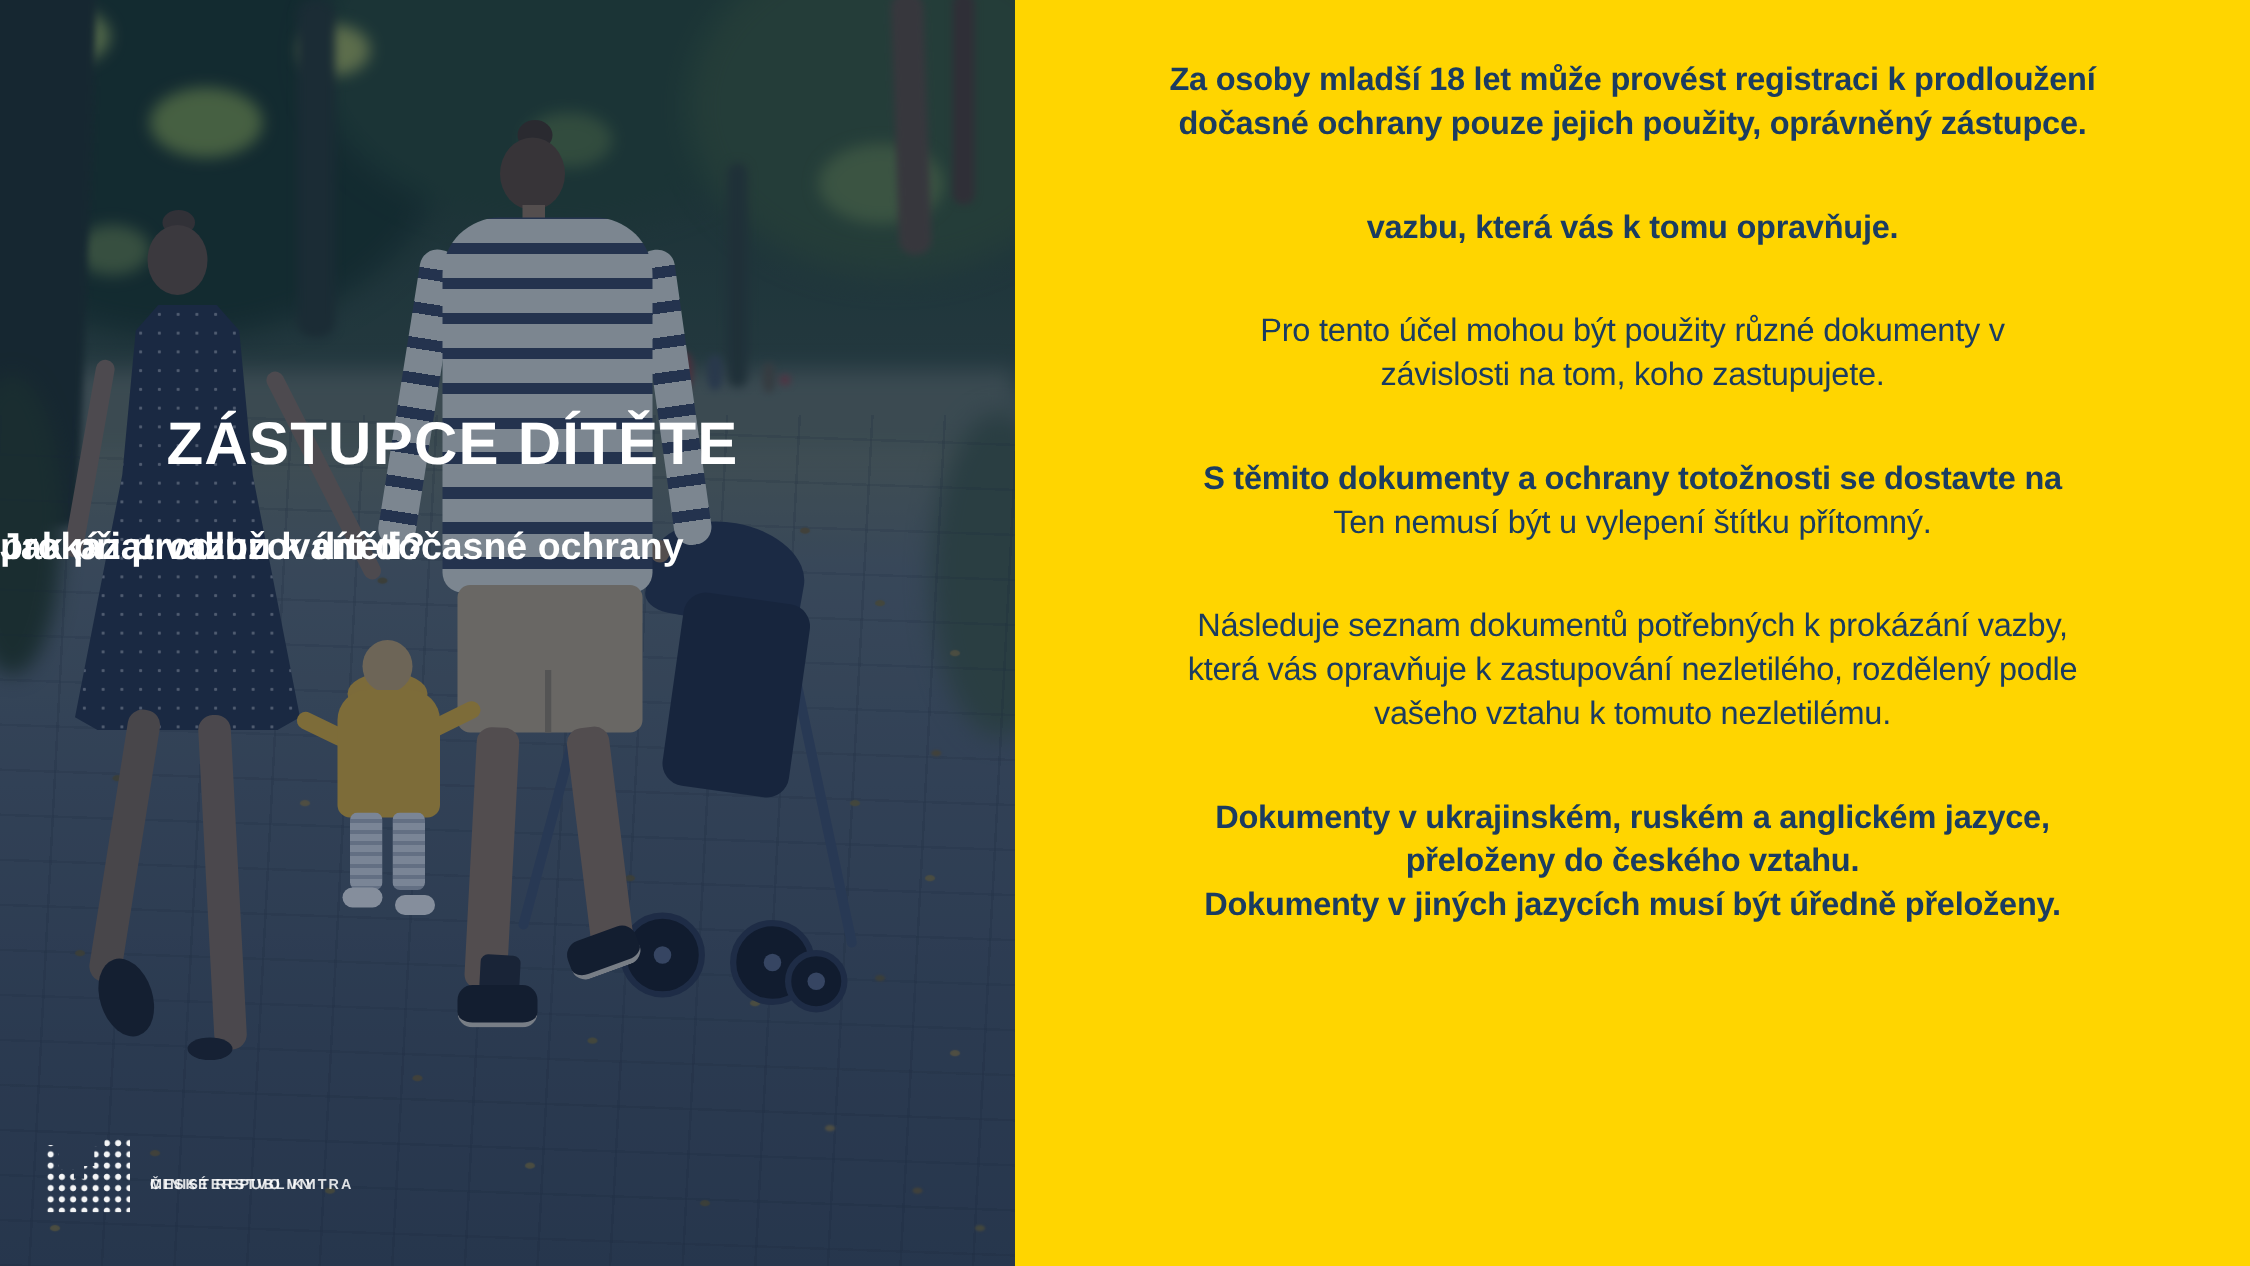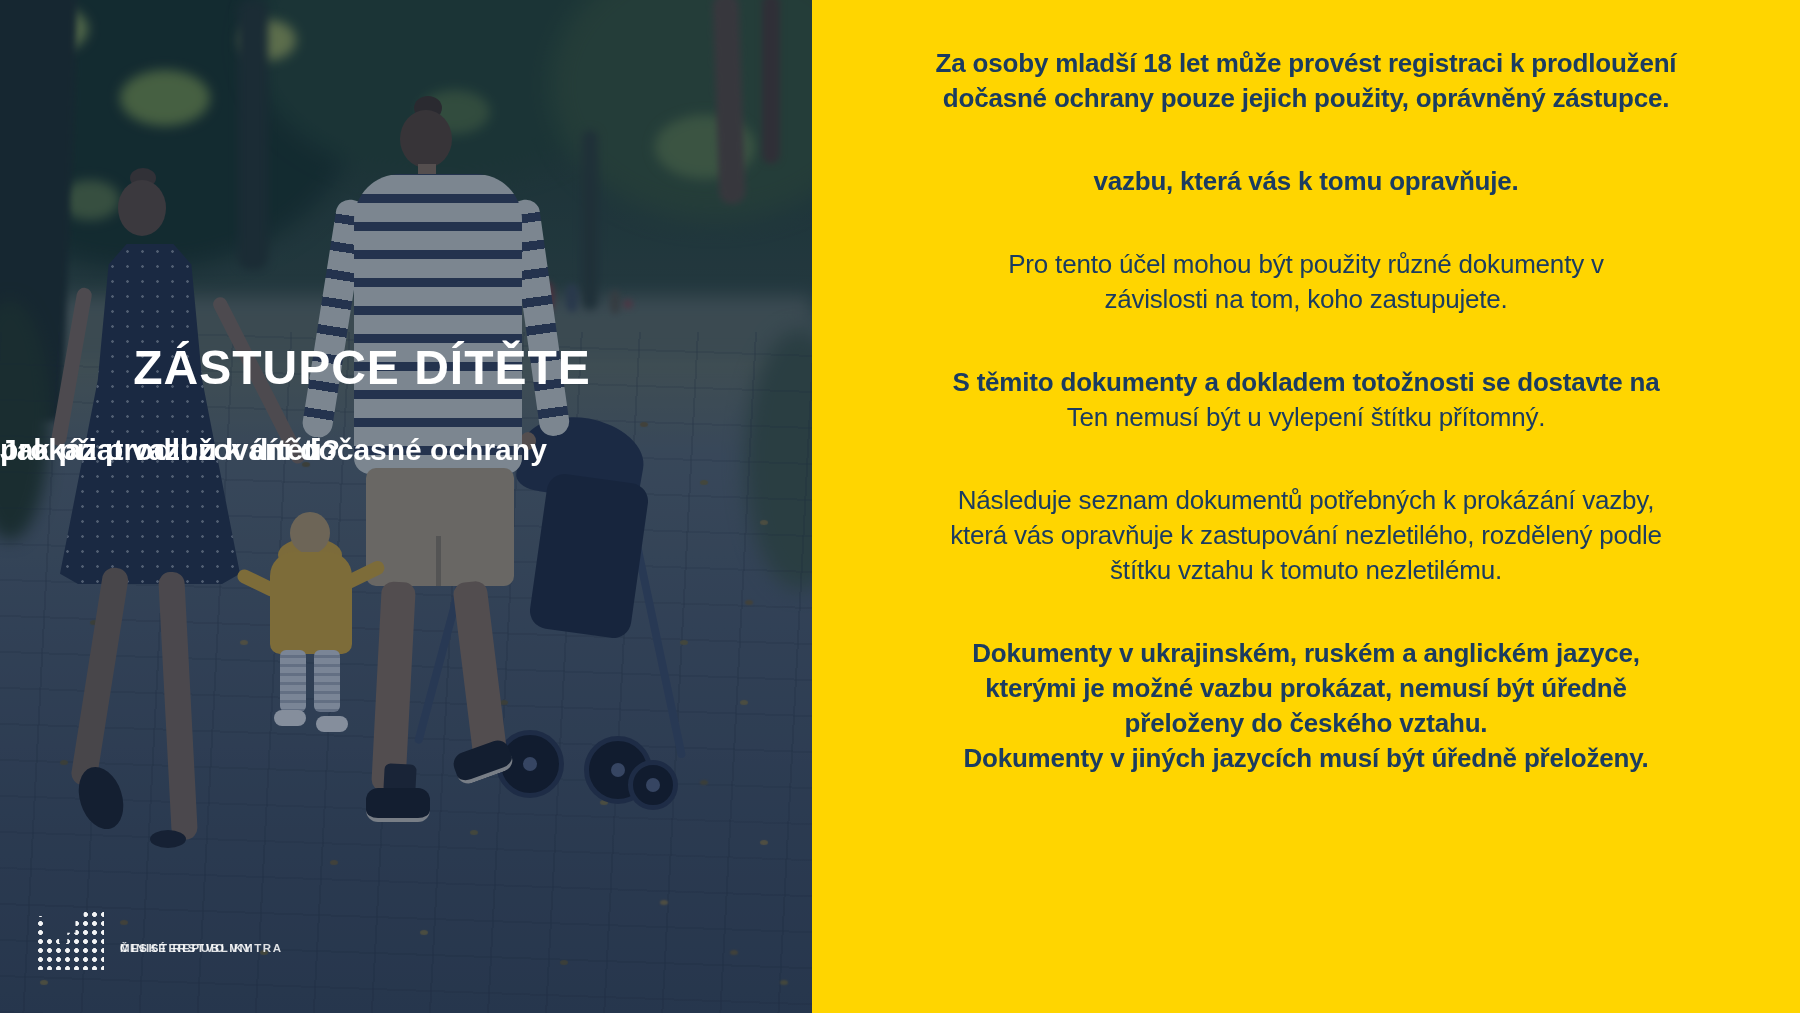--- a/index.html
+++ b/index.html
@@ -112,21 +112,21 @@
   .st-frame1{left:26px;top:26px;width:8px;height:310px;background:#3c4a61;transform:rotate(15deg);transform-origin:top center;border-radius:4px;}
   .st-frame2{left:152px;top:66px;width:8px;height:280px;background:#3c4a61;transform:rotate(-12deg);transform-origin:top center;border-radius:4px;}
   .st-wheel{border-radius:50%;background:#11151d;border:5px solid #2a3346;}
   .st-w1{left:28px;top:312px;width:58px;height:58px;}
   .st-w2{left:116px;top:318px;width:58px;height:58px;}
   .st-w3{left:160px;top:342px;width:40px;height:40px;}
   .st-hub{left:50%;top:50%;width:14px;height:14px;margin:-7px 0 0 -7px;background:#55607a;border-radius:50%;}
 
   .ph-overlay{left:0;top:0;width:812px;height:1013px;background:rgba(17,37,70,.46);z-index:8;}
 
-  .caption{left:0;top:340px;width:724px;text-align:center;z-index:9;color:#fff;}
+  .caption{left:0;top:328px;width:724px;text-align:center;z-index:9;color:#fff;}
   .caption .ttl{position:static;font-size:48px;font-weight:bold;letter-spacing:1px;}
   .caption .sub{position:static;margin-top:34px;font-size:30px;font-weight:bold;line-height:41px;}
 
   .logo{left:36px;top:905px;width:320px;height:70px;z-index:9;display:flex;align-items:center;}
   .logo-dots{position:static;width:68px;height:60px;opacity:.95;
     background-image:radial-gradient(circle,#fff 2.1px,transparent 2.8px);background-size:9px 9px;
     clip-path:polygon(0 10%,16% 10%,16% 42%,34% 42%,34% 55%,46% 55%,46% 38%,58% 38%,58% 12%,70% 12%,70% 0,100% 0,100% 100%,0 100%);}
   .logo-text{position:static;margin-left:16px;color:rgba(255,255,255,.85);font-size:11.5px;
     letter-spacing:1.6px;line-height:16px;font-weight:bold;}
 
@@ -256,31 +256,30 @@
     <div class="para">
       <div class="ln b">vazbu, která vás k tomu opravňuje.</div>
     </div>
 
     <div class="para">
       <div class="ln r">Pro tento účel mohou být použity různé dokumenty v</div>
       <div class="ln r">závislosti na tom, koho zastupujete.</div>
     </div>
 
     <div class="para">
-      <div class="ln b">S těmito dokumenty a dokladem totožnosti se dostavte na</div>
+      <div class="ln b">S těmito dokumenty a ochrany totožnosti se dostavte na</div>
       <div class="ln r">Ten nemusí být u vylepení štítku přítomný.</div>
     </div>
 
     <div class="para">
       <div class="ln r">Následuje seznam dokumentů potřebných k prokázání vazby,</div>
       <div class="ln r">která vás opravňuje k zastupování nezletilého, rozdělený podle</div>
-      <div class="ln r">štítku vztahu k tomuto nezletilému.</div>
+      <div class="ln r">vašeho vztahu k tomuto nezletilému.</div>
     </div>
 
     <div class="para">
       <div class="ln b">Dokumenty v ukrajinském, ruském a anglickém jazyce,</div>
-      <div class="ln b">kterými je možné vazbu prokázat, nemusí být úředně</div>
       <div class="ln b">přeloženy do českého vztahu.</div>
       <div class="ln b">Dokumenty v jiných jazycích musí být úředně přeloženy.</div>
     </div>
 
   </div>
 </div>
 
 </body></html>

